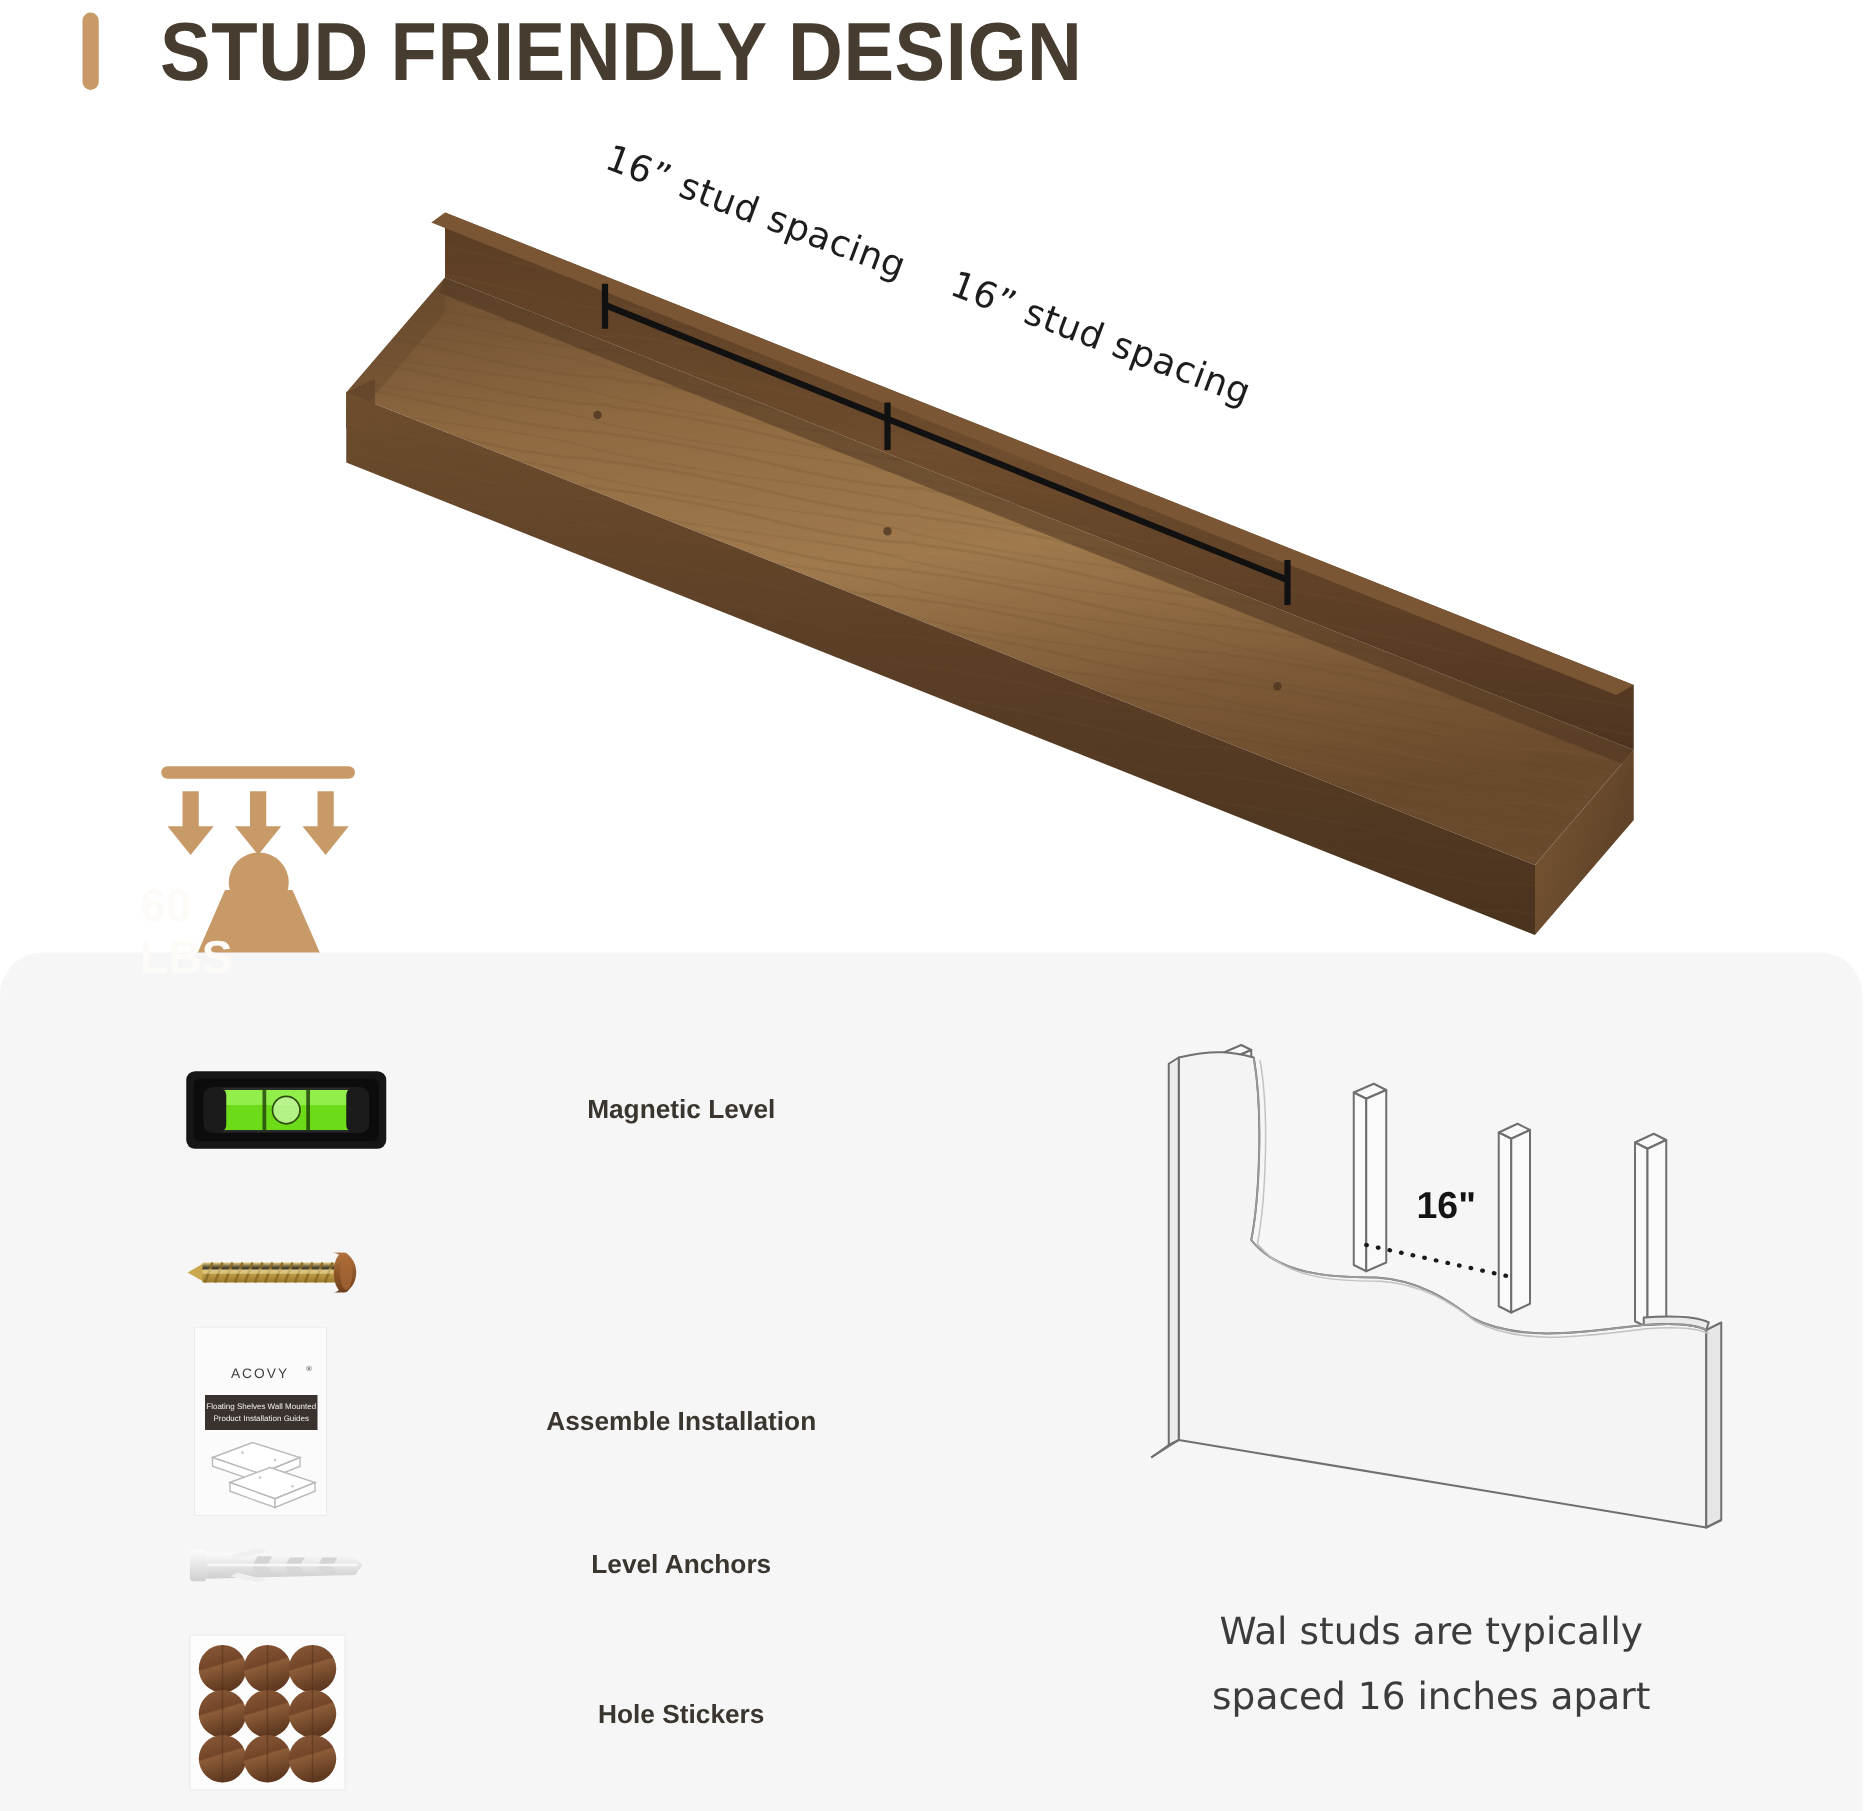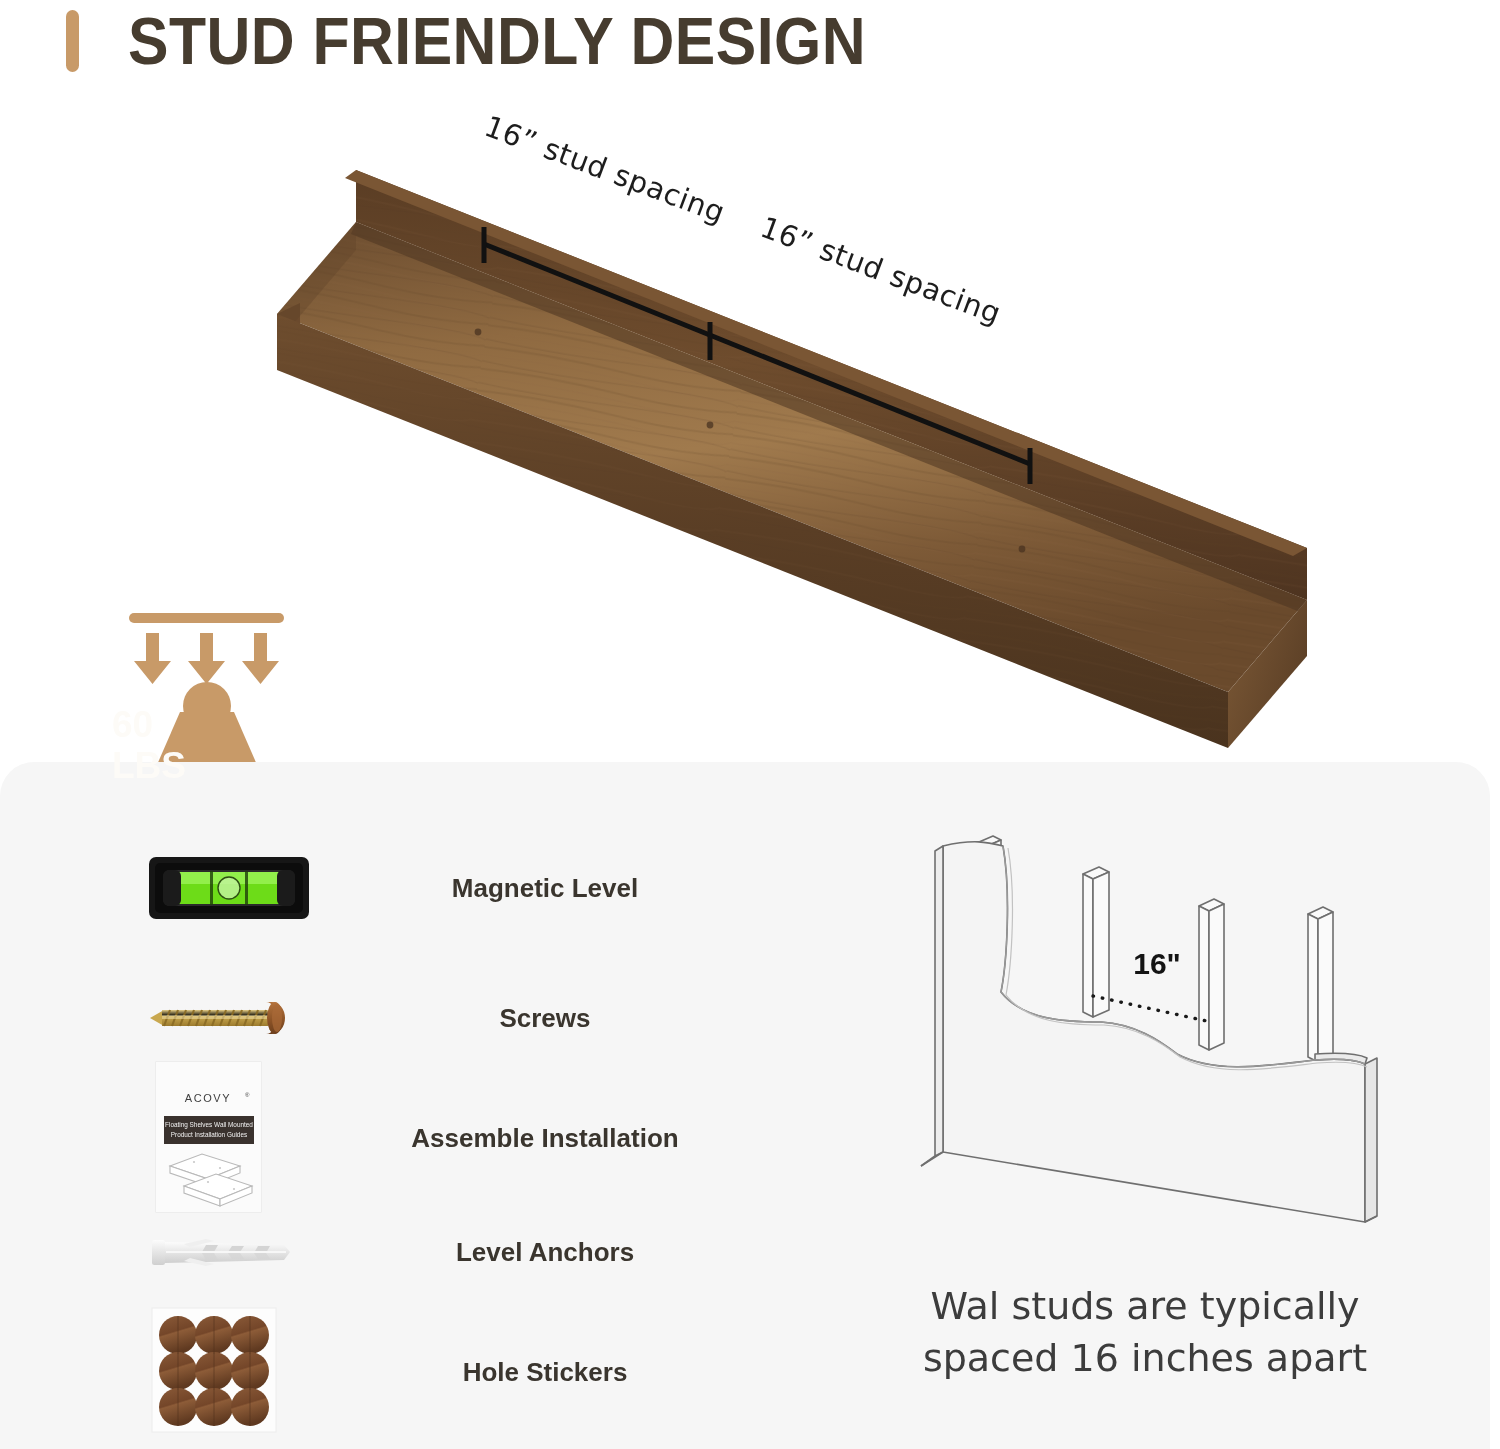--- a/index.html
+++ b/index.html
@@ -70,33 +70,33 @@
   .acc-list { position: absolute; left: 0; top: 0; width: 760px; height: 687px; }
   .acc-row { position: absolute; left: 0; width: 760px; height: 120px; }
   .acc-thumb {
     position: absolute; left: 144px; top: 0;
     width: 170px; height: 120px;
   }
   .acc-label {
     position: absolute; left: 330px; top: 0;
     width: 430px; height: 120px;
     display: flex; align-items: center; justify-content: center;
-    font-size: 26px; font-weight: 700;
+    font-size: 21px; font-weight: 700;
     color: #3a352e;
     font-family: "Liberation Sans", sans-serif;
     text-align: center;
   }
 
   
   .wall-diagram { position: absolute; left: 915px; top: 60px; width: 480px; height: 450px; }
   .wall-caption {
     position: absolute; left: 880px; top: 518px;
     width: 530px;
     text-align: center;
-    font-size: 38px;
+    font-size: 30px;
     line-height: 52px;
     color: #3c3c3c;
     font-family: "DejaVu Sans", sans-serif;
   }
   .wall-caption span { display: block; }
 </style>
 </head>
 <body>
 
 <div class="header">
@@ -244,21 +244,20 @@
                      M52,68 L58,52 M60,68 L66,52 M68,68 L74,52 M76,68 L82,52
                      M84,68 L90,52 M92,68 L98,52 M100,68 L106,52 M108,68 L114,52 M116,68 L122,52"></path>
           </g>
           <rect x="18" y="57" width="106" height="4" fill="#f0dfa6" opacity="0.55"></rect>
 
           <path d="M122,44 a11,16 0 0 1 0,32 h6 a13,16 0 0 0 0,-32 z" fill="url(#head)"></path>
           <ellipse cx="131" cy="60" rx="8" ry="16" fill="url(#head)"></ellipse>
           <ellipse cx="133" cy="60" rx="5" ry="14" fill="#a96a38" opacity="0.7"></ellipse>
         </svg>
       </div>
-      <div class="acc-label">Screws</div>
     </div>
 
     <div class="acc-row" style="top:296px; height:160px;">
       <div class="acc-thumb" style="height:160px;">
         <svg width="170" height="160" viewBox="0 0 170 160">
           <rect x="12" y="4" width="105" height="150" fill="#ffffff" stroke="#e3e3e3" stroke-width="1"></rect>
           <rect x="12" y="4" width="105" height="150" fill="#fbfbfb"></rect>
 
           <text x="64" y="44" text-anchor="middle" font-family="Liberation Sans, sans-serif" font-size="11" letter-spacing="1.6" fill="#3e3e3e">ACOVY</text>
           <text x="101" y="39" font-family="Liberation Sans, sans-serif" font-size="6" fill="#3e3e3e">®</text>

